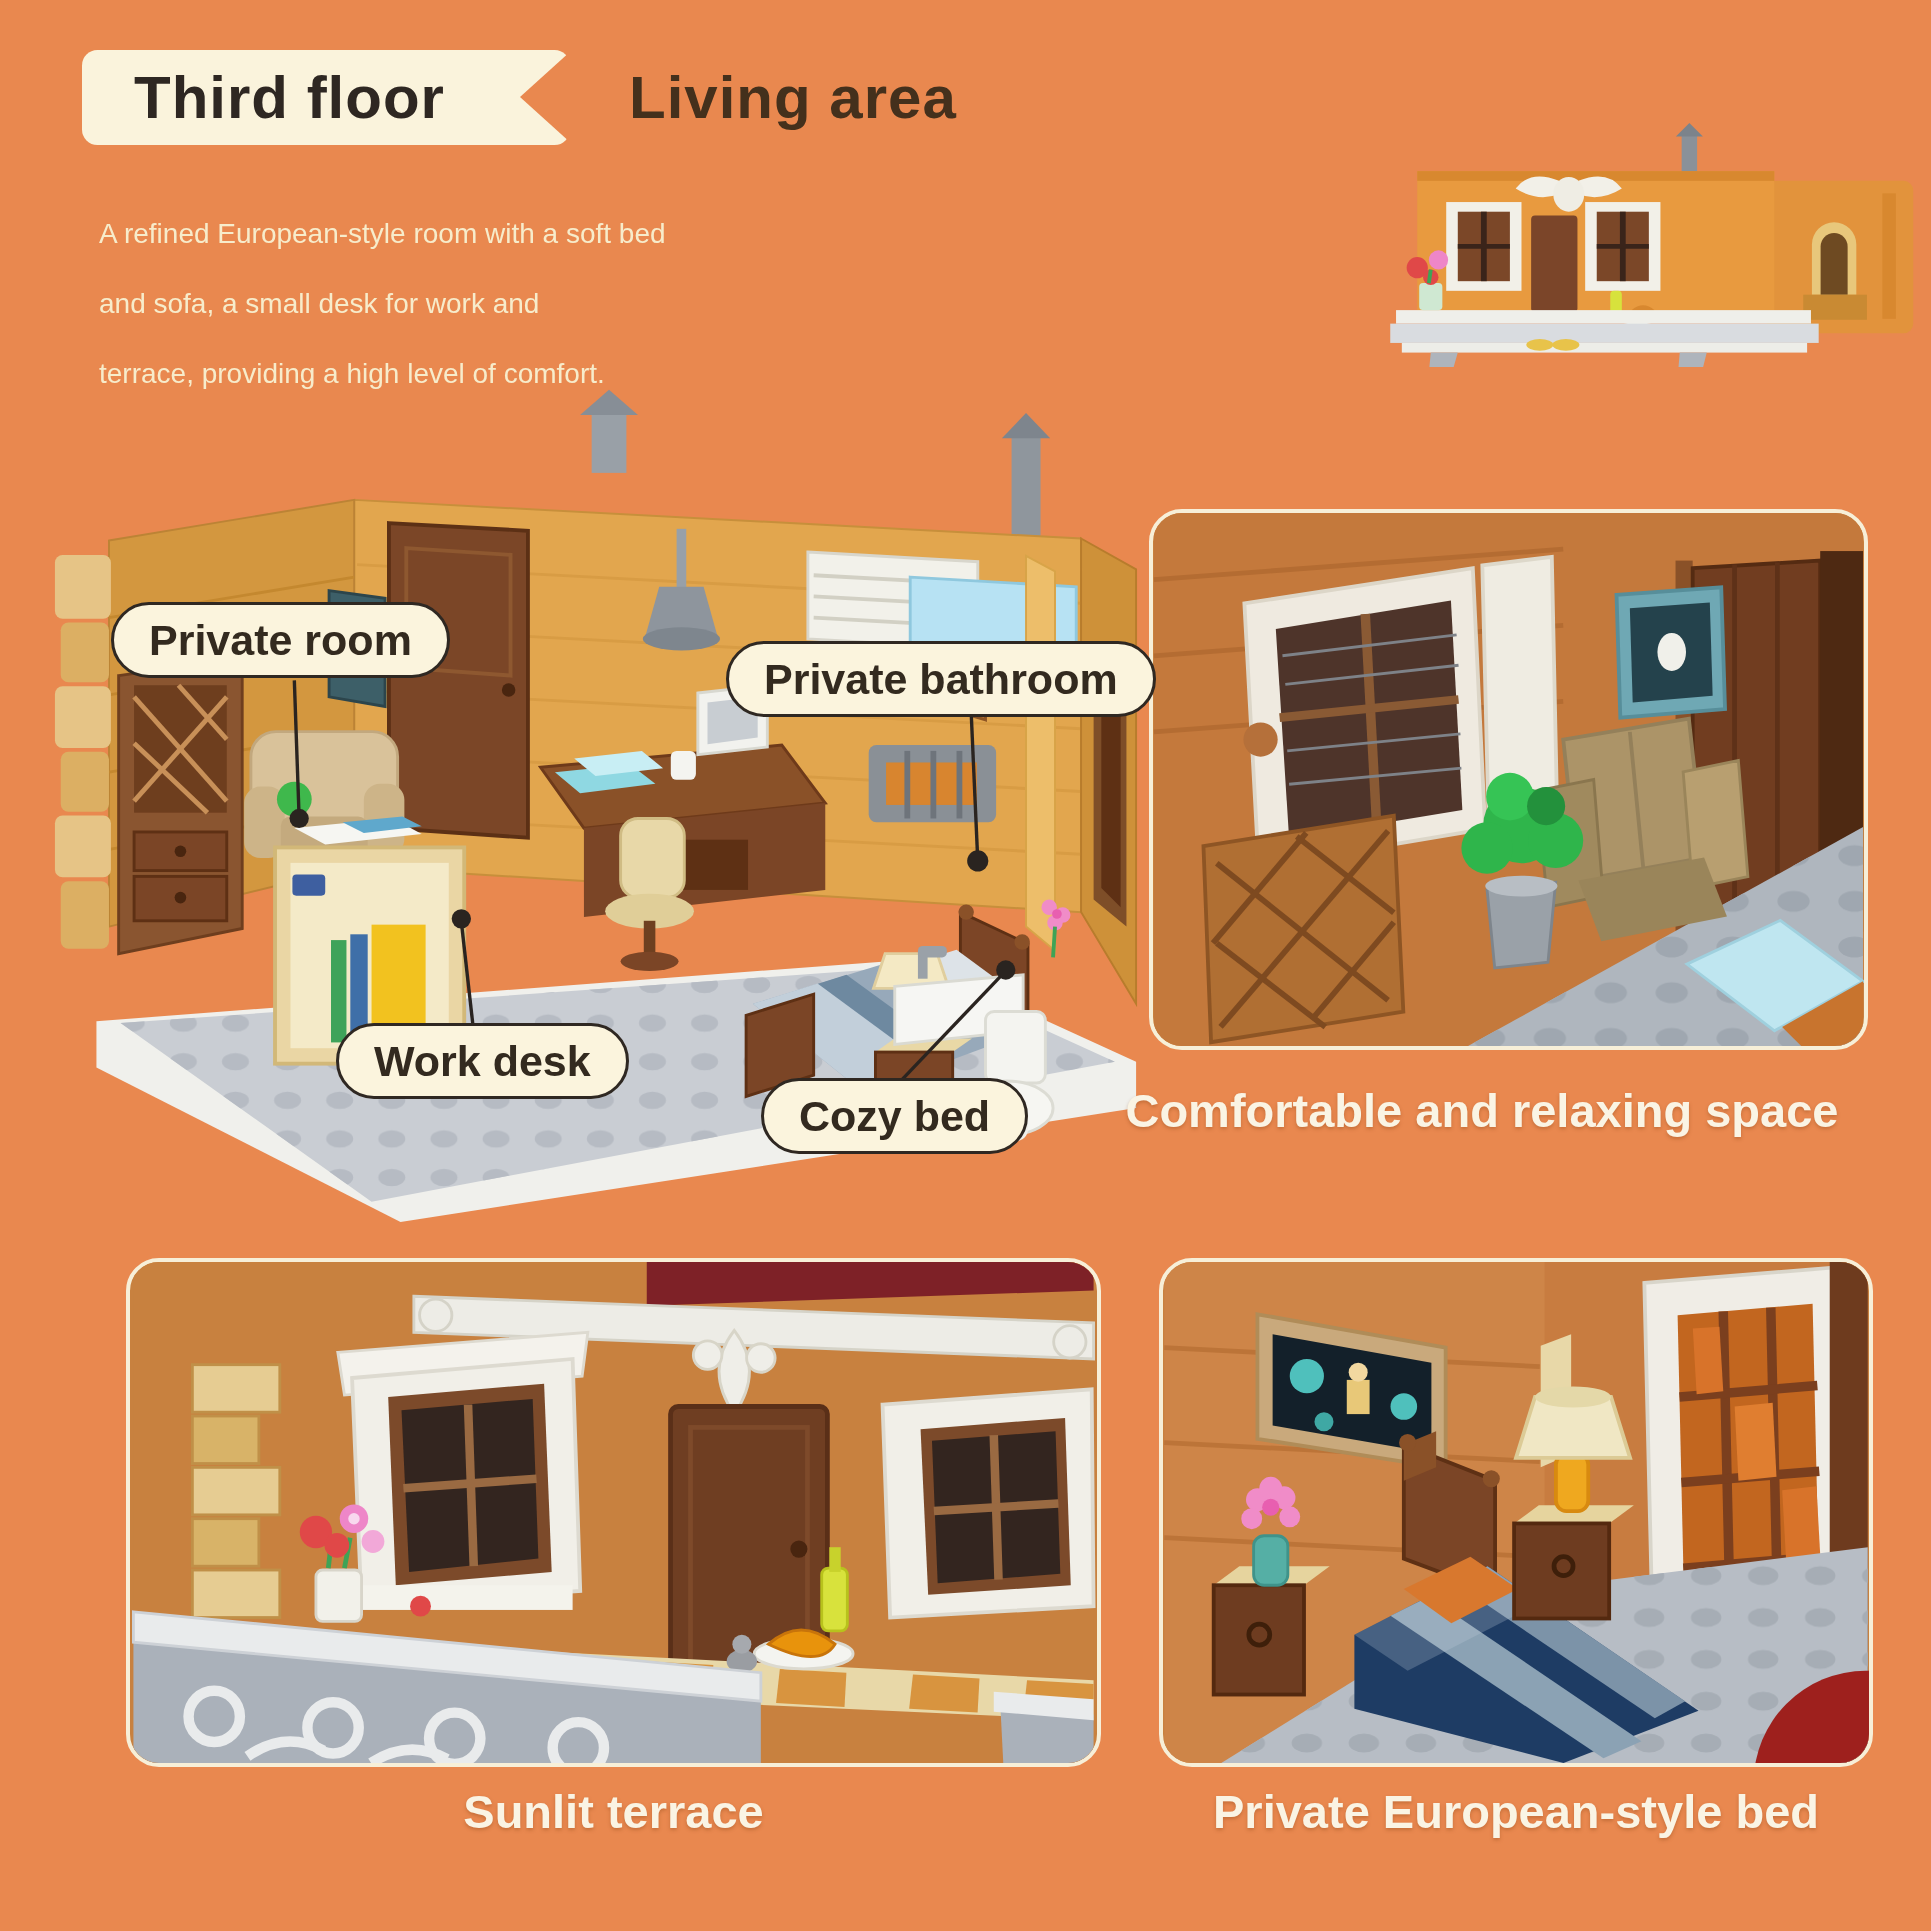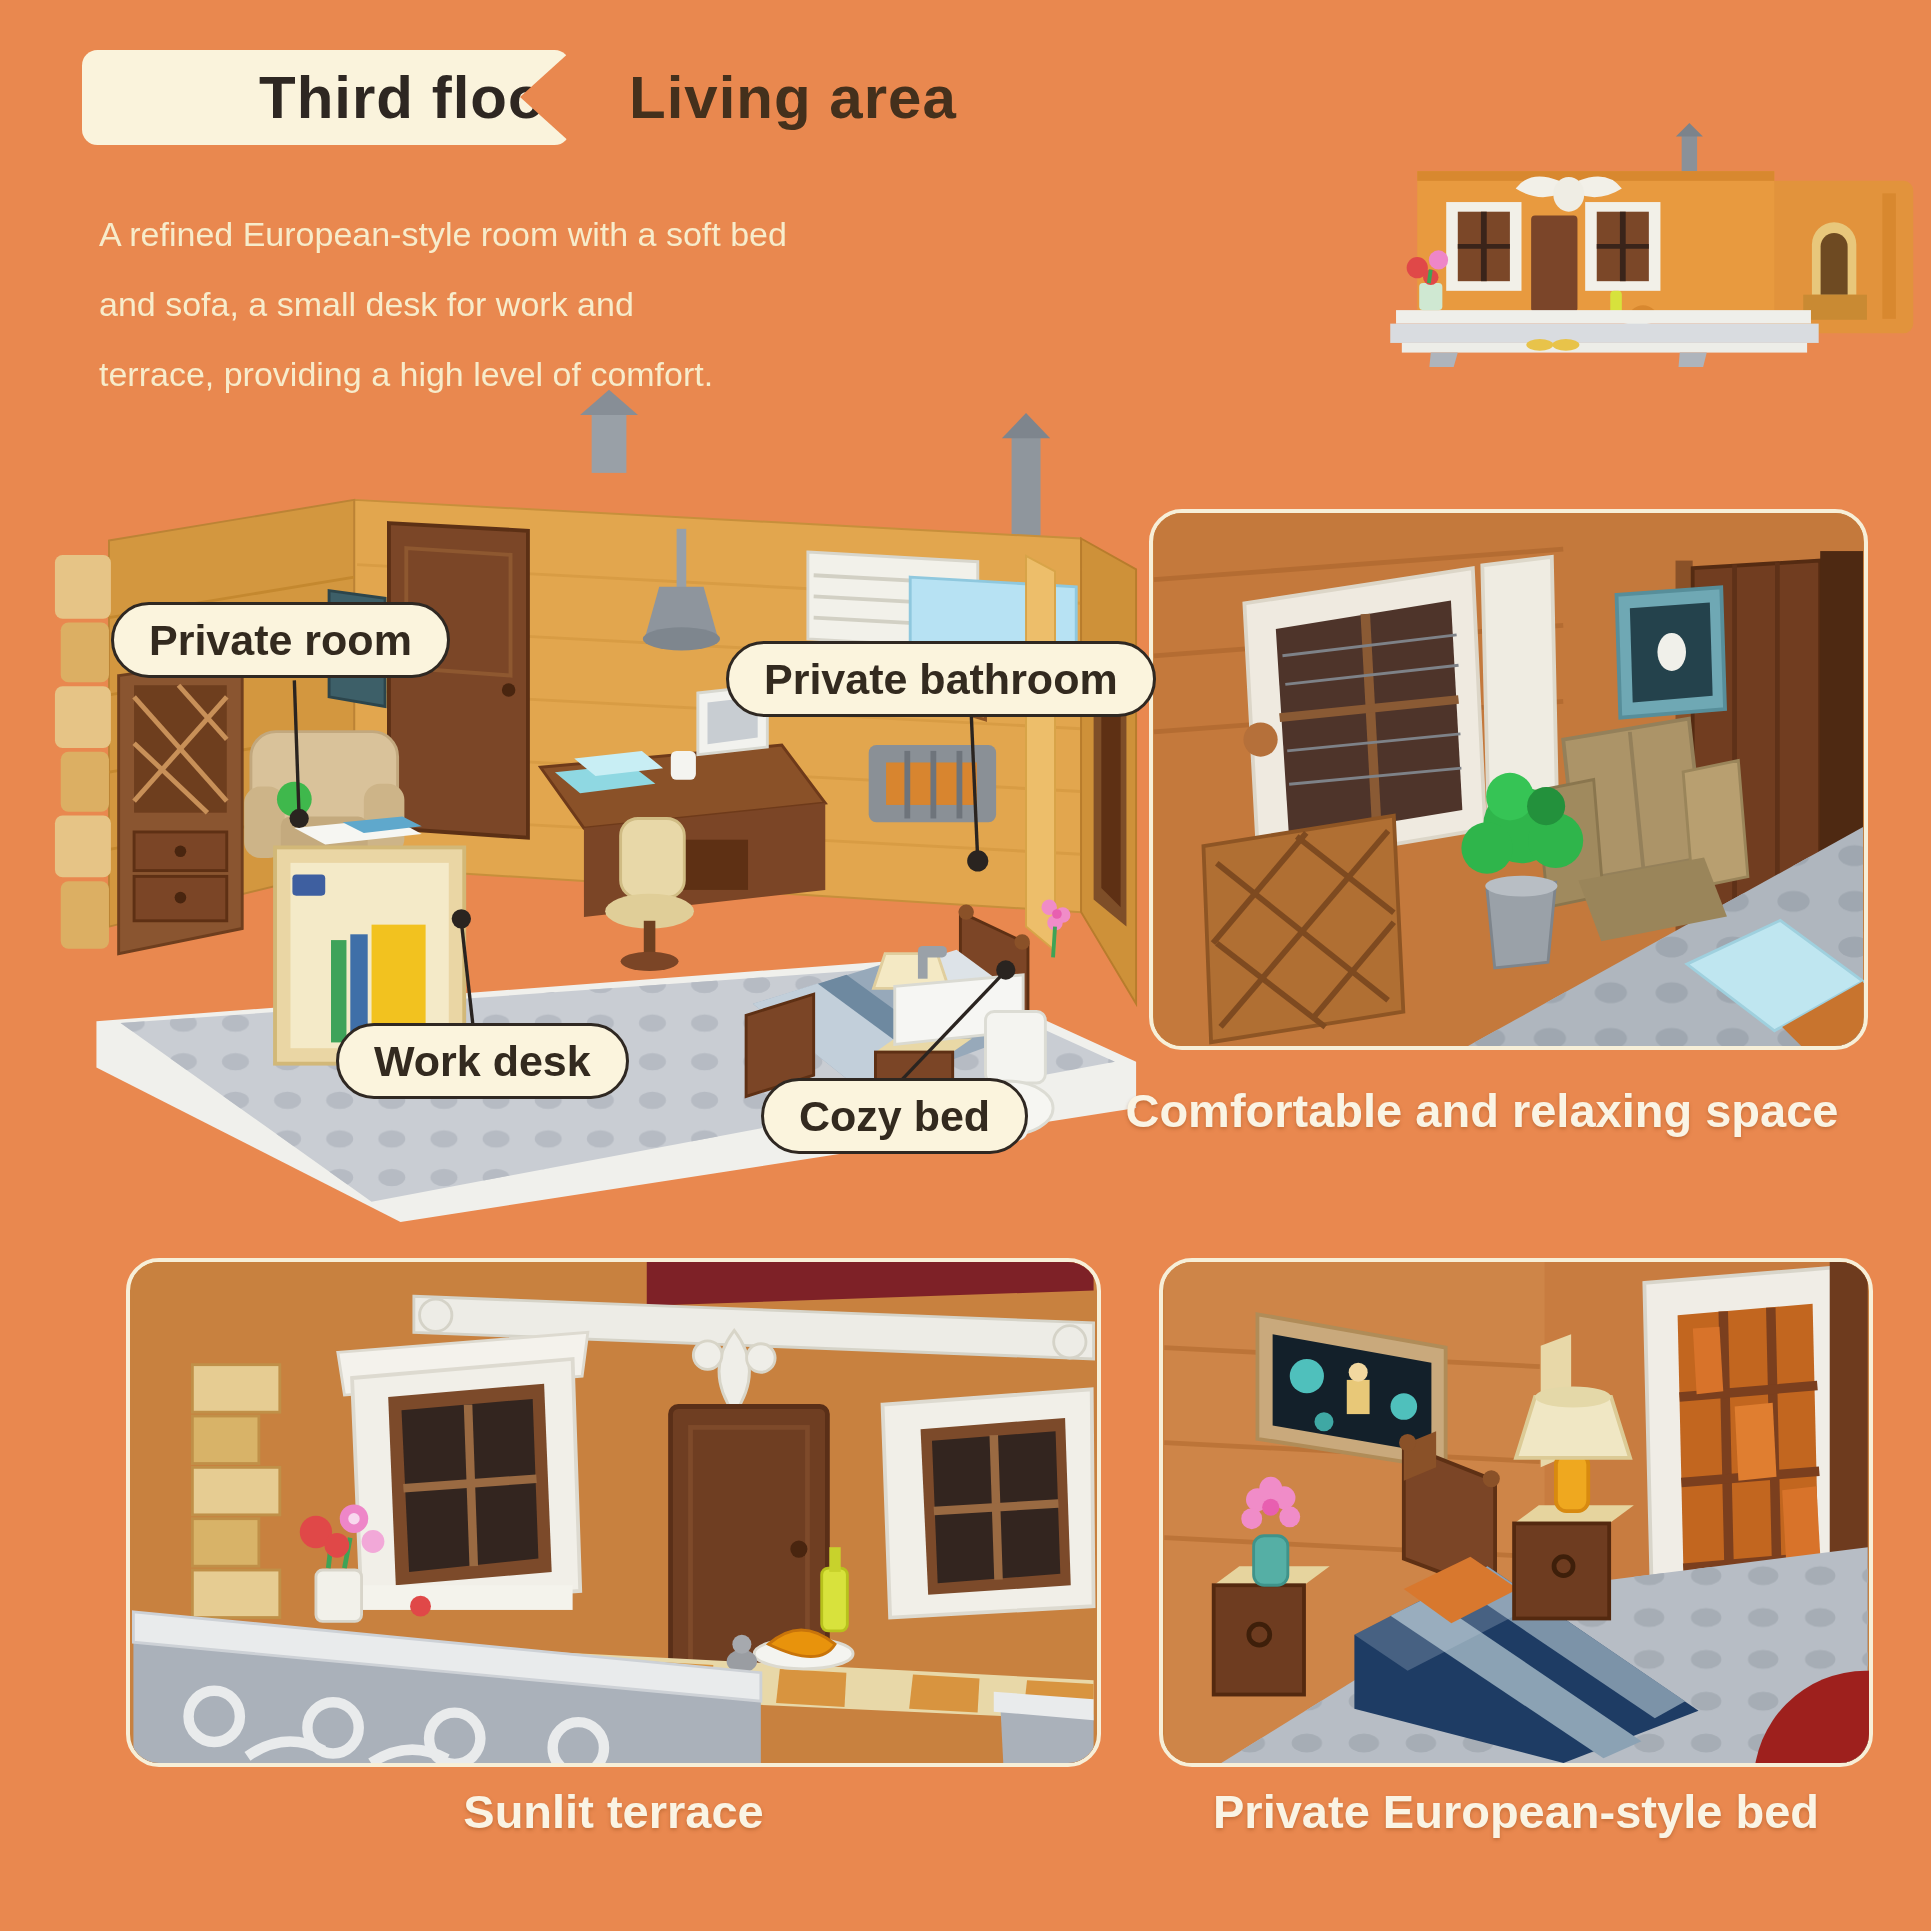--- a/index.html
+++ b/index.html
@@ -33,33 +33,32 @@
   .ribbon::after{
     content:""; position:absolute; right:-1.9px; top:0;
     border-top:47px solid transparent;
     border-bottom:47px solid transparent;
     border-right:52px solid var(--background);
   }
   .ribbon .floor-label{
     display:block; line-height:95px; padding-left:52px;
     font-size:60px; font-weight:bold; color:var(--heading-text);
     letter-spacing:1px;
-    text-align:right;
   }
   .area-label{
     left:601px; top:50px; height:95px; line-height:95px;
     font-size:60px; font-weight:bold; color:var(--area-text);
     letter-spacing:1px;
     margin-left:28px;
   }
 
   
   .description{
     left:99px; top:199px; width:1014px;
-    font-size:34px; line-height:70px; color:var(--paragraph-text);
+    font-size:28px; line-height:70px; color:var(--paragraph-text);
   }
 
   
   .pill{
     position:absolute;
     background:var(--pill-bg);
     border:3.9px solid var(--pill-border);
     border-radius:44px;
     padding:10.6px 35px;
     font-size:43px; font-weight:bold; color:var(--pill-text);

